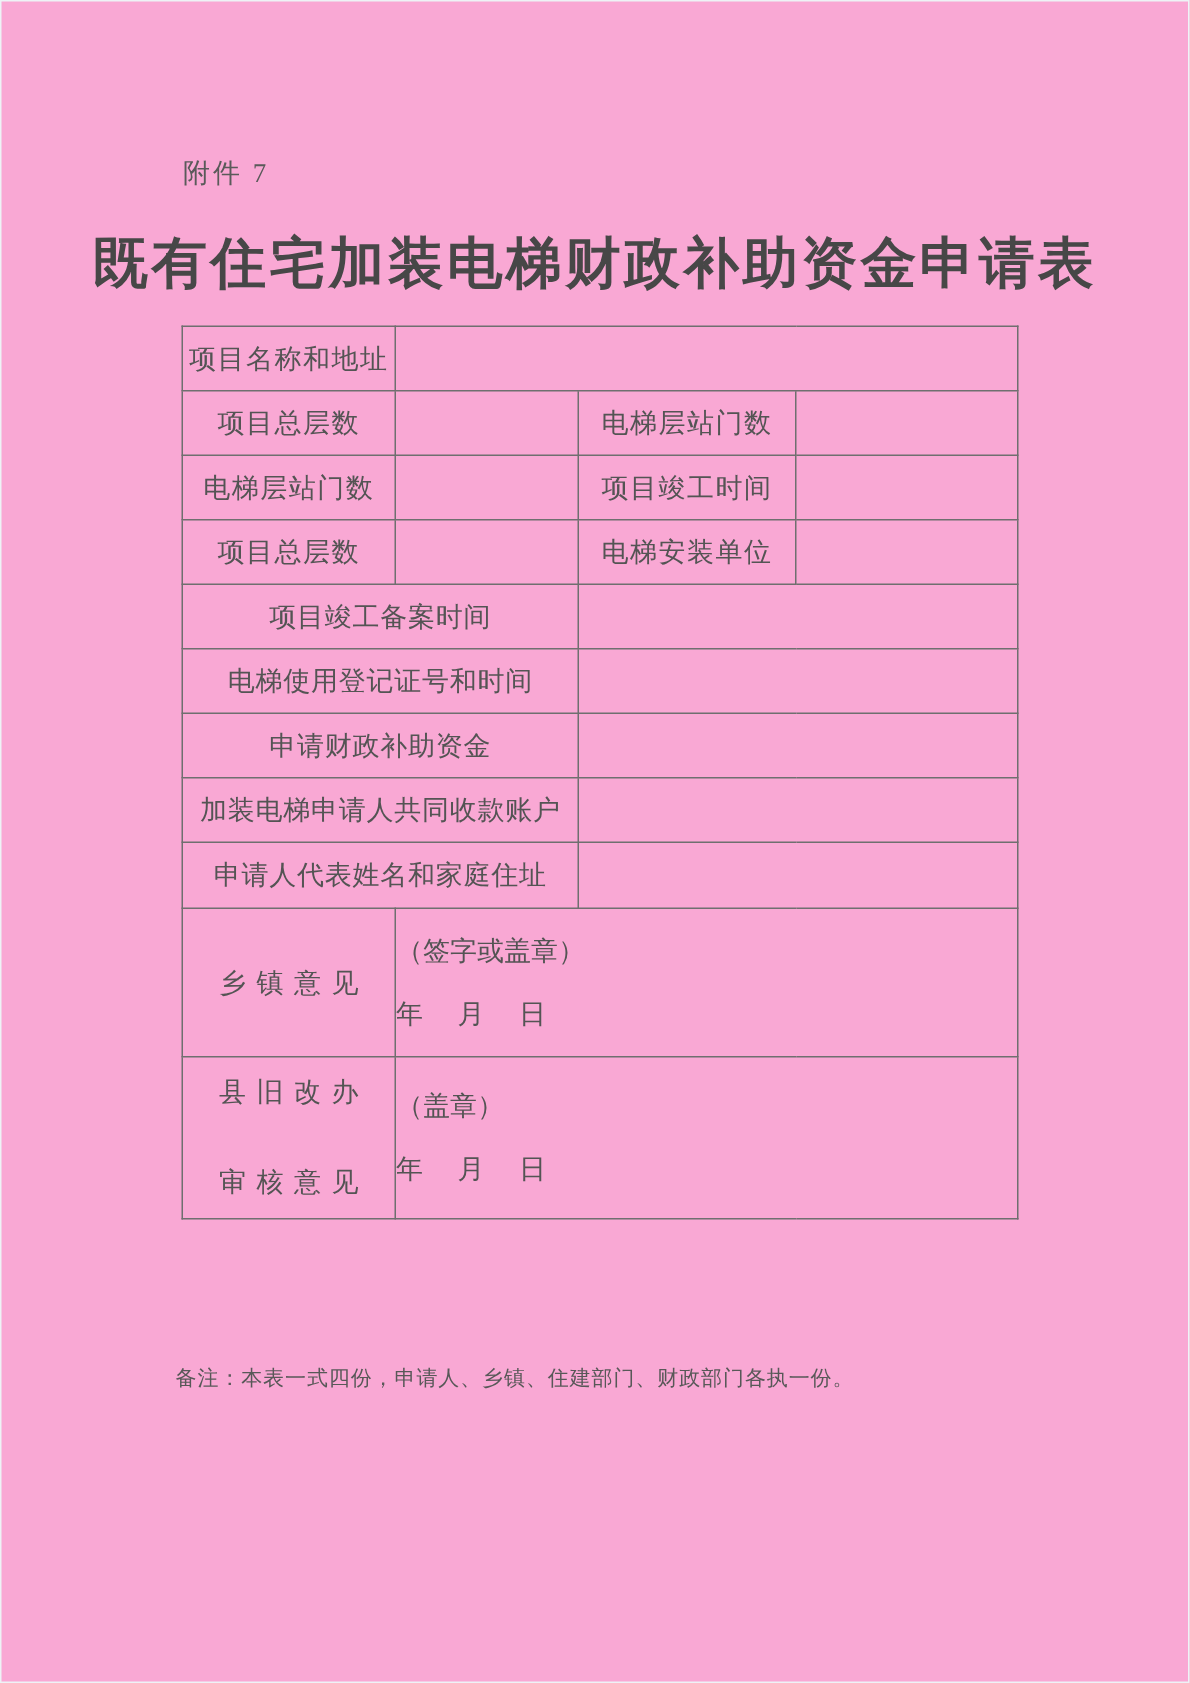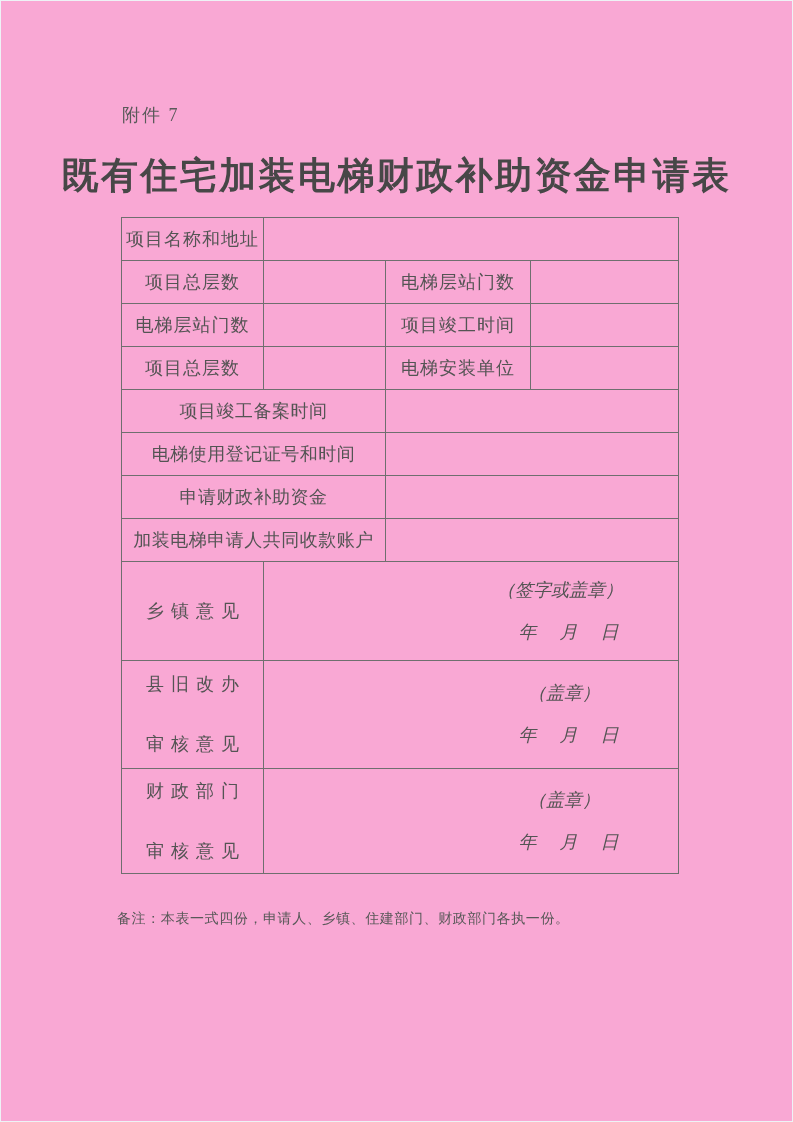--- a/index.html
+++ b/index.html
@@ -41,21 +41,21 @@
   }
   tr.r-std td{height:42px;}
   tr.r-std9 td{height:43px;}
   tr.r-town td{height:98px;}
   tr.r-county td{height:107px;}
   tr.r-finance td{height:104px;}
   td.lbl{letter-spacing:1px;}
   td.lbl-wide{letter-spacing:0.5px;}
   td.approval-lbl{letter-spacing:7px;padding-left:7px;}
   td.approval-lbl div + div{margin-top:35px;}
-  td.approval-val div{text-align:right;line-height:25px;font-style:italic;}
+  td.approval-val div{text-align:left;line-height:25px;}
   .stamp-line.pr55{padding-right:55px;}
   .stamp-line.pr78{padding-right:78px;}
   .date-line{padding-right:57px;margin-top:17px;letter-spacing:2.5px;}
   .note{
     position:absolute;top:909px;left:116px;
     font-size:14px;letter-spacing:0.6px;color:#585858;
   }
 </style>
 </head>
 <body>
@@ -105,45 +105,39 @@
         <td colspan="2"></td>
       </tr>
       <tr class="r-std">
         <td class="lbl-wide" colspan="2">申请财政补助资金</td>
         <td colspan="2"></td>
       </tr>
       <tr class="r-std">
         <td class="lbl-wide" colspan="2">加装电梯申请人共同收款账户</td>
         <td colspan="2"></td>
       </tr>
+      <tr class="r-std9">
+        <td class="lbl-wide" colspan="2">申请人代表姓名和家庭住址</td>
+        <td colspan="2"></td>
+      </tr>
       <tr class="r-town">
         <td class="approval-lbl">乡镇意见</td>
         <td class="approval-val" colspan="3">
           <div class="stamp-line pr55">（签字或盖章）</div>
           <div class="date-line">年　月　日</div>
         </td>
       </tr>
       <tr class="r-county">
         <td class="approval-lbl">
           <div>县旧改办</div>
           <div>审核意见</div>
         </td>
         <td class="approval-val" colspan="3">
           <div class="stamp-line pr78">（盖章）</div>
           <div class="date-line">年　月　日</div>
         </td>
       </tr>
-      <tr class="r-finance">
-        <td class="approval-lbl">
-          <div>财政部门</div>
-          <div>审核意见</div>
-        </td>
-        <td class="approval-val" colspan="3">
-          <div class="stamp-line pr78">（盖章）</div>
-          <div class="date-line">年　月　日</div>
-        </td>
-      </tr>
     </tbody>
   </table>
 
   <div class="note">备注：本表一式四份，申请人、乡镇、住建部门、财政部门各执一份。</div>
 
 </div>
 
 </body></html>

